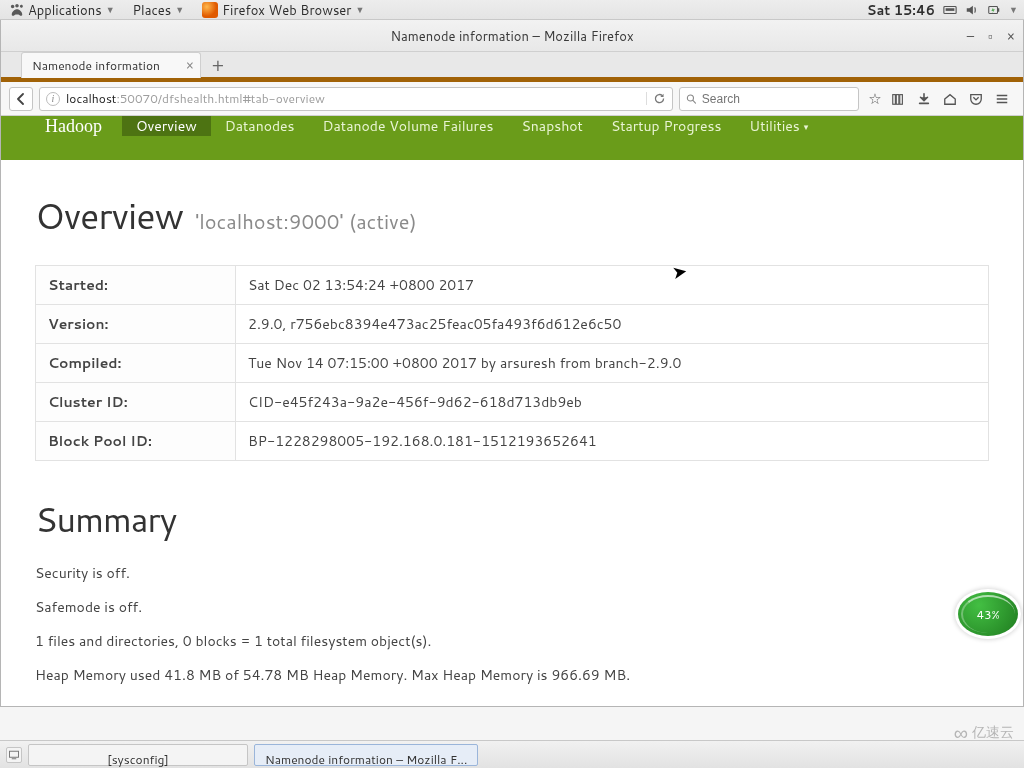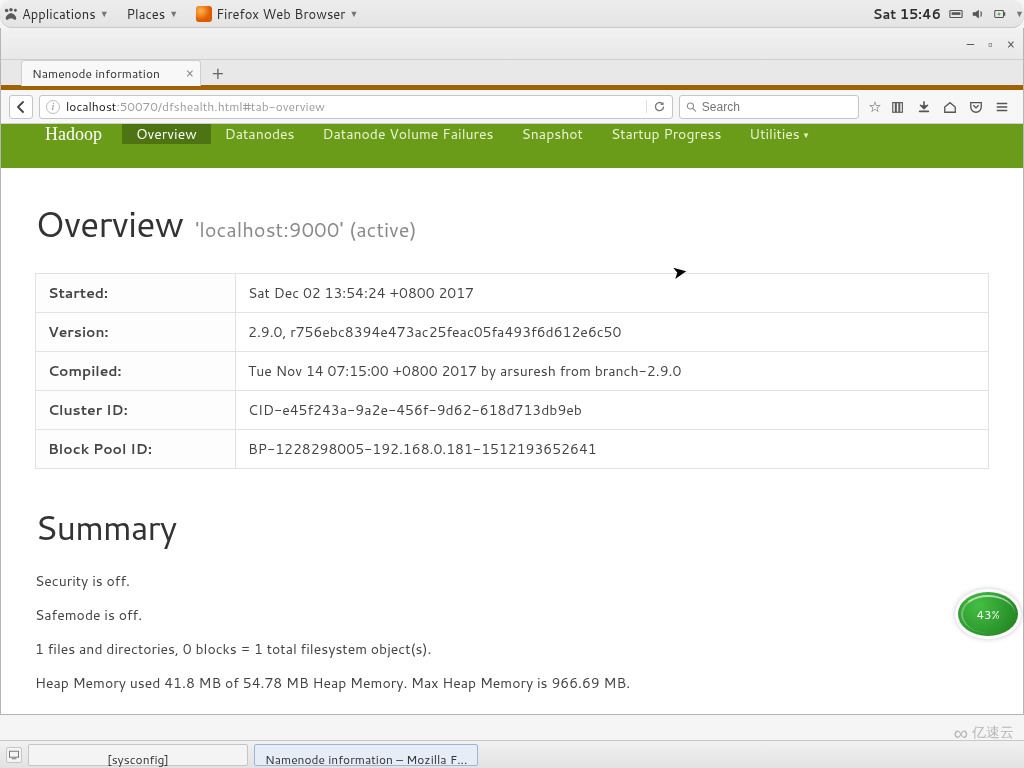--- a/index.html
+++ b/index.html
@@ -1,19 +1,19 @@
 <!DOCTYPE html>
 <html><head>
 <meta charset="utf-8">
 <style>
 * { box-sizing: border-box; margin: 0; padding: 0; }
 body { font-family: "Cantarell", "Helvetica Neue", Arial, sans-serif; font-size: 13px; width: 1024px; height: 768px; overflow: hidden; background: #f5f5f5; position: relative; }
 
 
-.gnome-top { height: 28px; background: linear-gradient(#ededed,#e4e4e4); border-bottom: 1px solid #c8c8c8; display: flex; align-items: center; padding: 0 0; color: #2e2e2e; font-size: 13px; border-radius: 12px; }
+.gnome-top { height: 20px; background: linear-gradient(#ededed,#e4e4e4); border-bottom: 1px solid #c8c8c8; display: flex; align-items: center; padding: 0 6px; color: #2e2e2e; font-size: 13px; }
 .gnome-top .left { display: flex; align-items: center; gap: 10px; }
 .gnome-top .menuitem { display: flex; align-items: center; gap: 4px; cursor: default; padding: 2px 4px; }
 .gnome-top .menuitem .dd { font-size: 9px; color: #777; }
 .gnome-top .right { margin-left: auto; display: flex; align-items: center; gap: 8px; }
 .gnome-top .clock { font-weight: bold; }
 .gnome-top .ico { width: 14px; height: 14px; display: inline-block; }
 .app-ico-small { width: 16px; height: 16px; border-radius: 3px; background: radial-gradient(circle at 30% 30%, #ffb84d, #e05a00 60%); display:inline-block; }
 
 
 .window { background: #fff; border: 1px solid #b5b5b5; border-top: none; }
@@ -119,20 +119,21 @@
           <rect x="12.5" y="6" width="1.5" height="4" fill="#555"></rect>
           <path fill="#5a5" d="M7 5l-2 4h2l-1 3 3-5H7z"></path>
         </svg>
       </span>
     <span class="dd" style="font-size:9px;color:#777;">▼</span>
   </div>
 </div>
 
 <div class="window">
   <div class="titlebar">
+    <span class="wintitle">Namenode information – Mozilla Firefox</span>
     <div class="winbtns">
       <span>–</span>
       <span>▫</span>
       <span>×</span>
     </div>
   </div>
 
   <div class="tabstrip">
     <div class="tab">
       <span>Namenode information</span>

